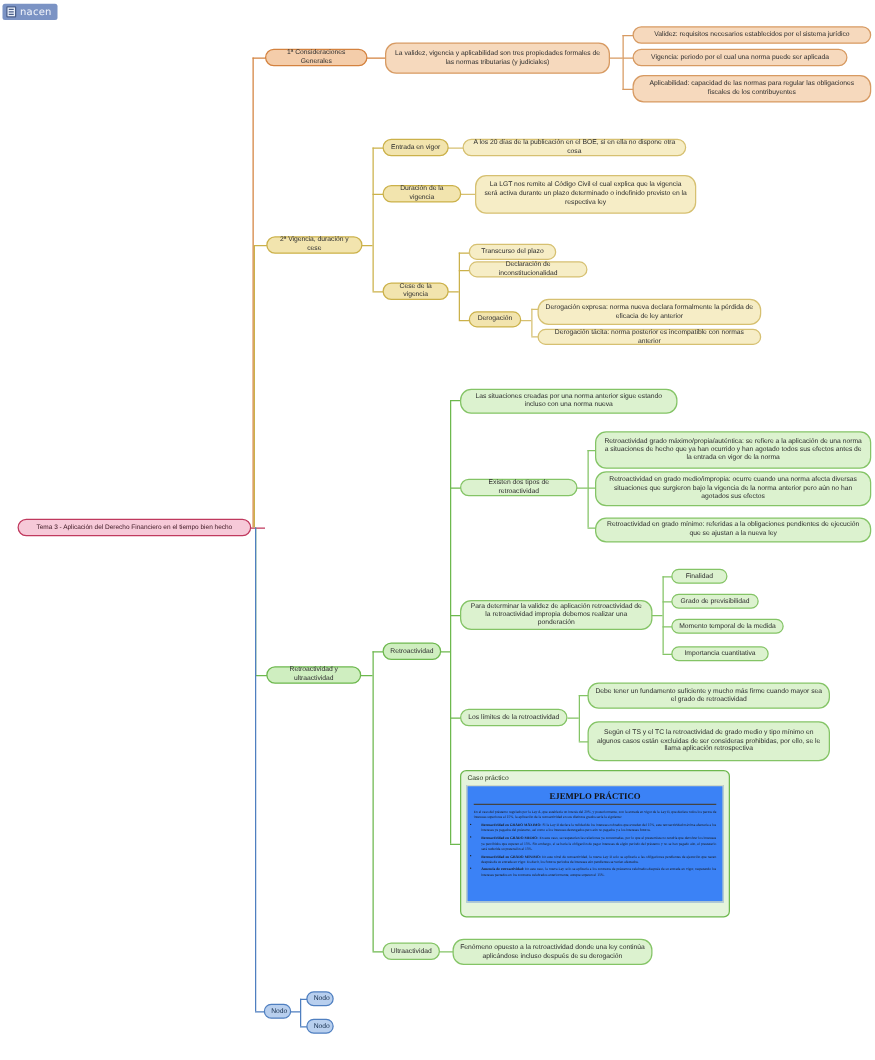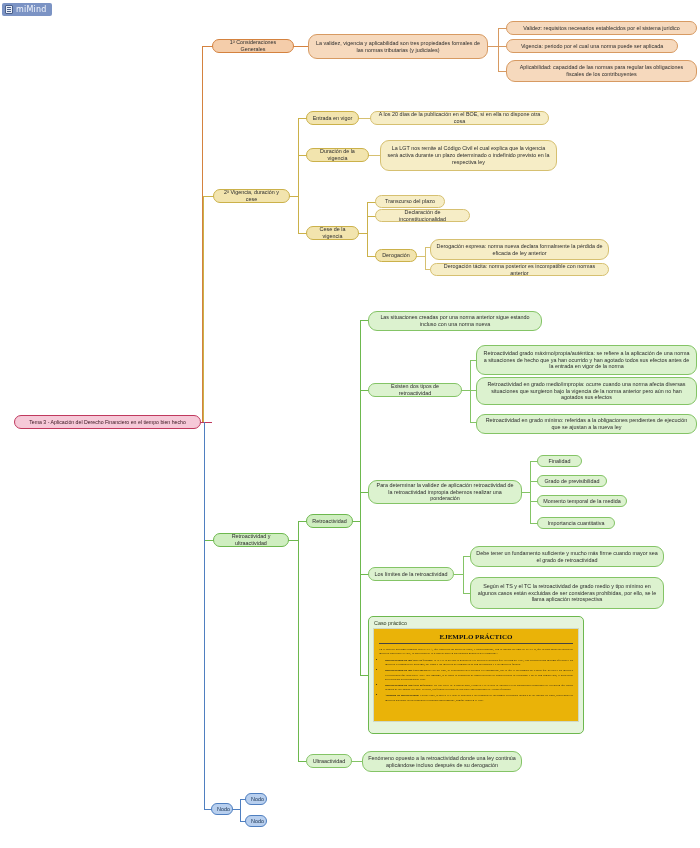--- a/index.html
+++ b/index.html
@@ -91,21 +91,21 @@
     border: 1px solid #6db84e;
     border-radius: 5px;
     padding: 3px 4px 4px 4px;
   }
   .doccard .dc-title {
     font-size: 5.4px;
     color: #2d3b22;
     margin: 0 0 2px 1px;
   }
   .doc-page {
-    background: #eab308;
+    background: #3b82f6;
     border: 1px solid #cfd9c6;
     padding: 4px 5px 5px 5px;
     height: 94px;
     overflow: hidden;
   }
   .doc-h1 {
     font-family: "Liberation Serif", serif;
     font-weight: bold;
     font-size: 7px;
     text-align: center;
@@ -133,21 +133,21 @@
   }
   .doc-list li b { font-weight: bold; }
 </style>
 </head>
 <body>
 
 <div id="canvas">
 
   <div class="titlebar">
     <div class="app-ico"></div>
-    <div class="app-name">miMind</div>
+    <div class="app-name">nacen</div>
   </div>
 
   <div class="lnk h" style="left:200px; top:422px; width:12px; background:#c0395e;"></div>
 
   <div class="lnk v" style="left:202px; top:46px; height:376px; background:#d4823f;"></div>
   <div class="lnk h" style="left:202px; top:46px; width:11px; background:#d4823f;"></div>
 
   <div class="lnk h" style="left:293px; top:46px; width:15px; background:#d4823f;"></div>
 
   <div class="lnk h" style="left:487px; top:46px; width:11px; background:#d79a62;"></div>

